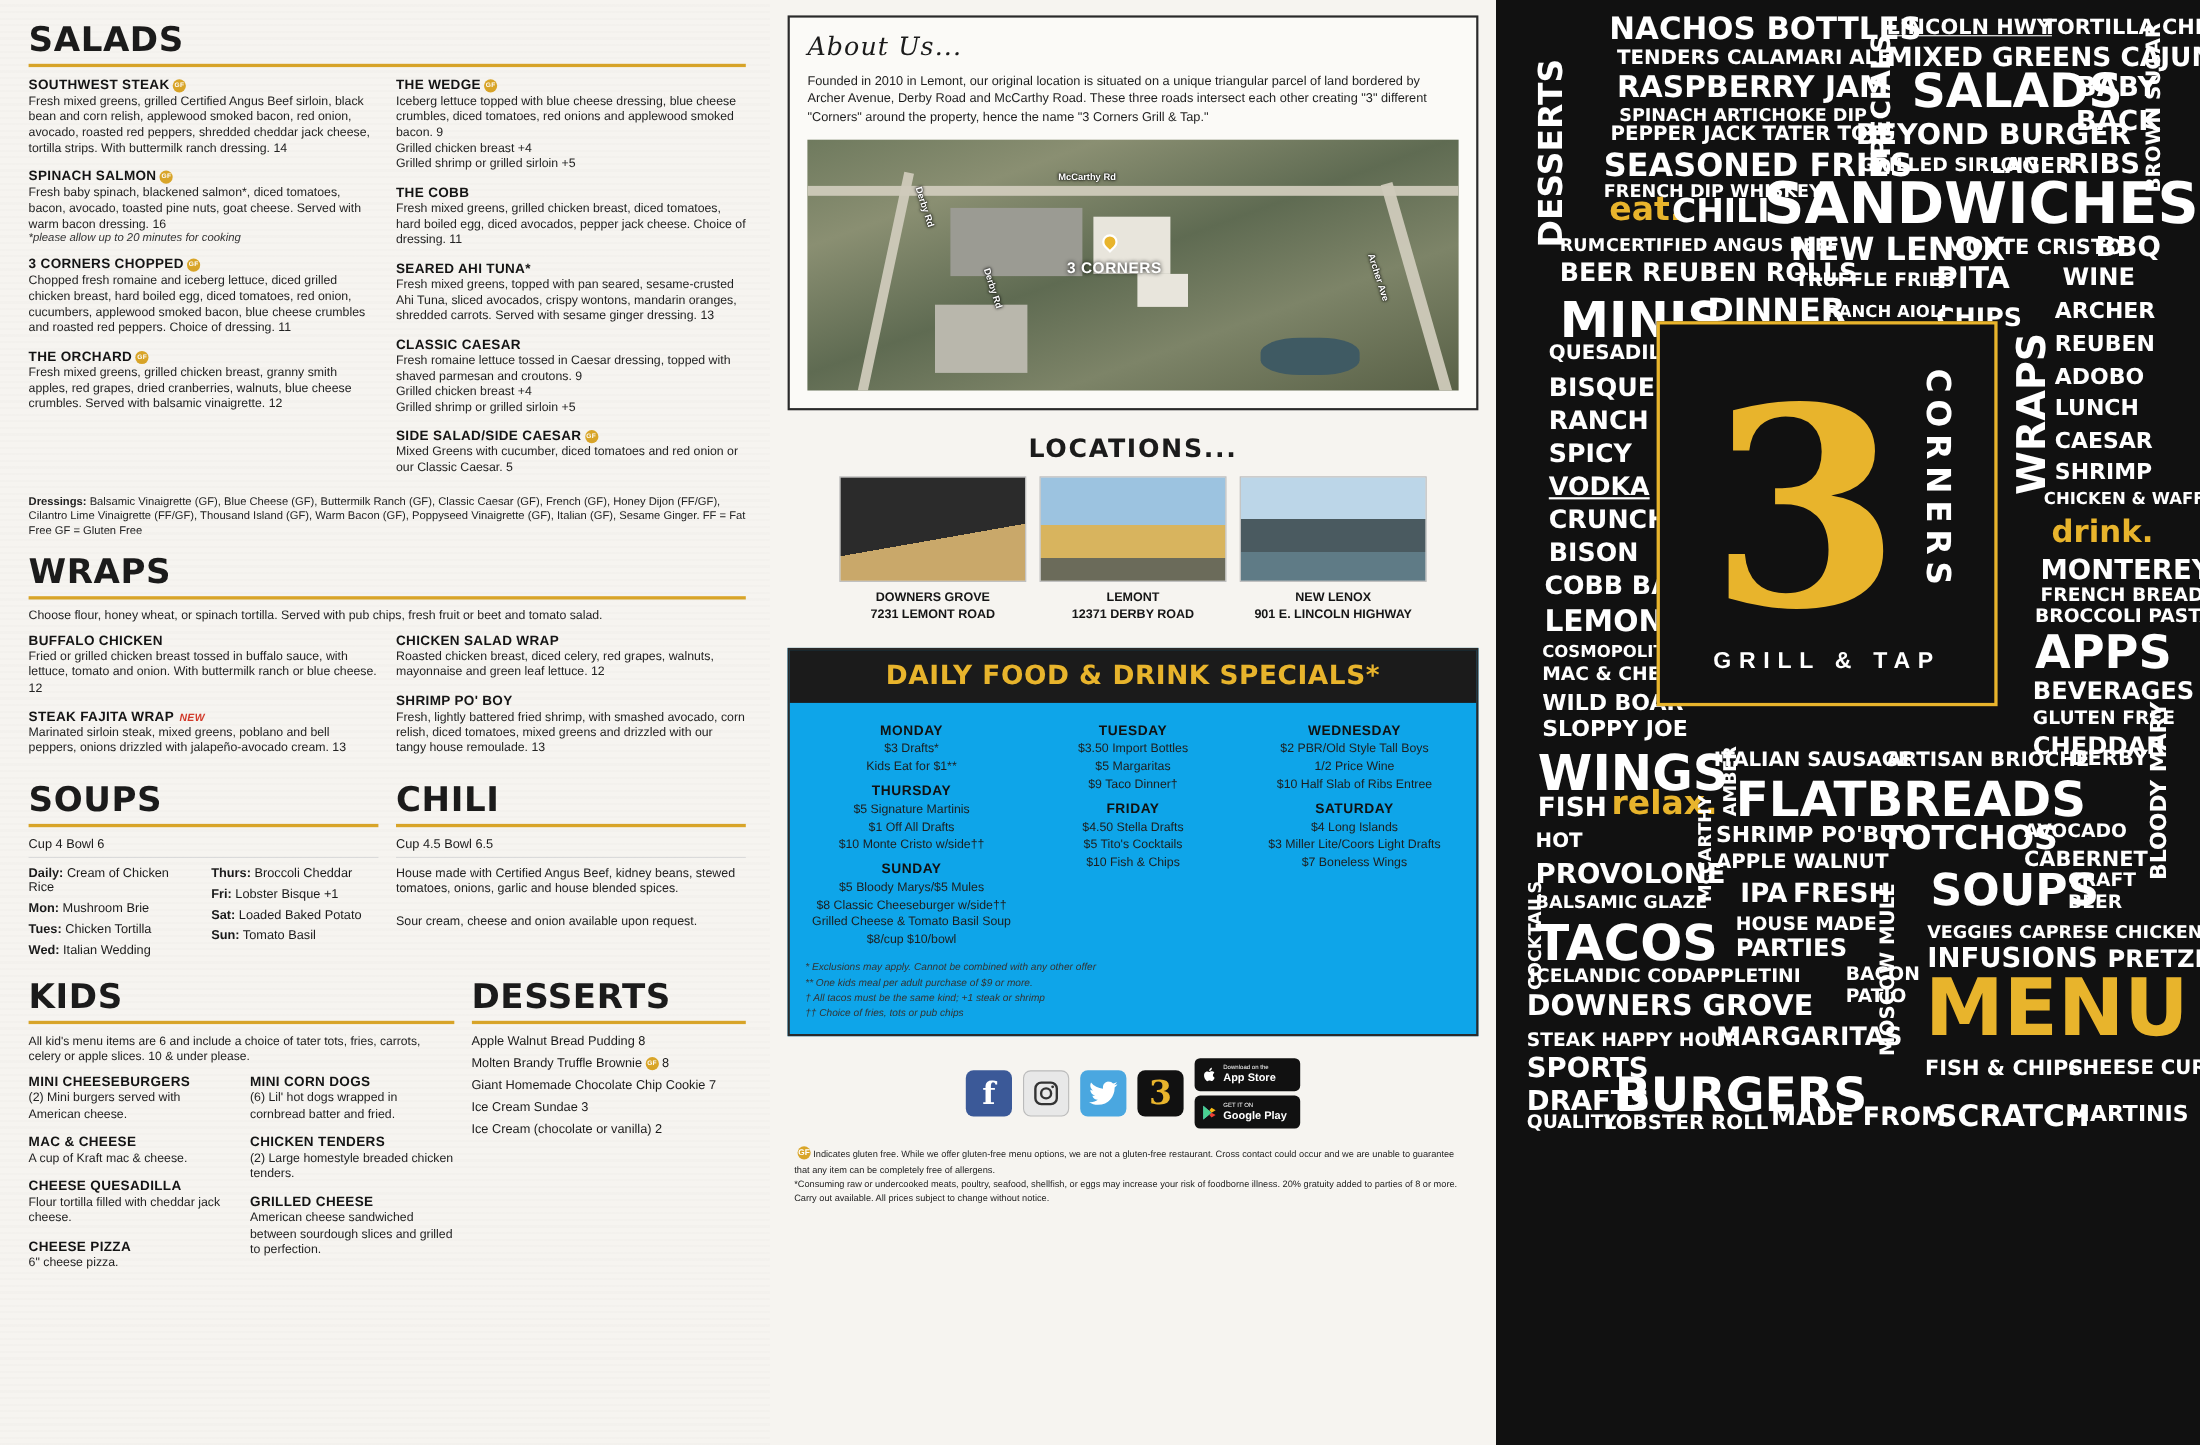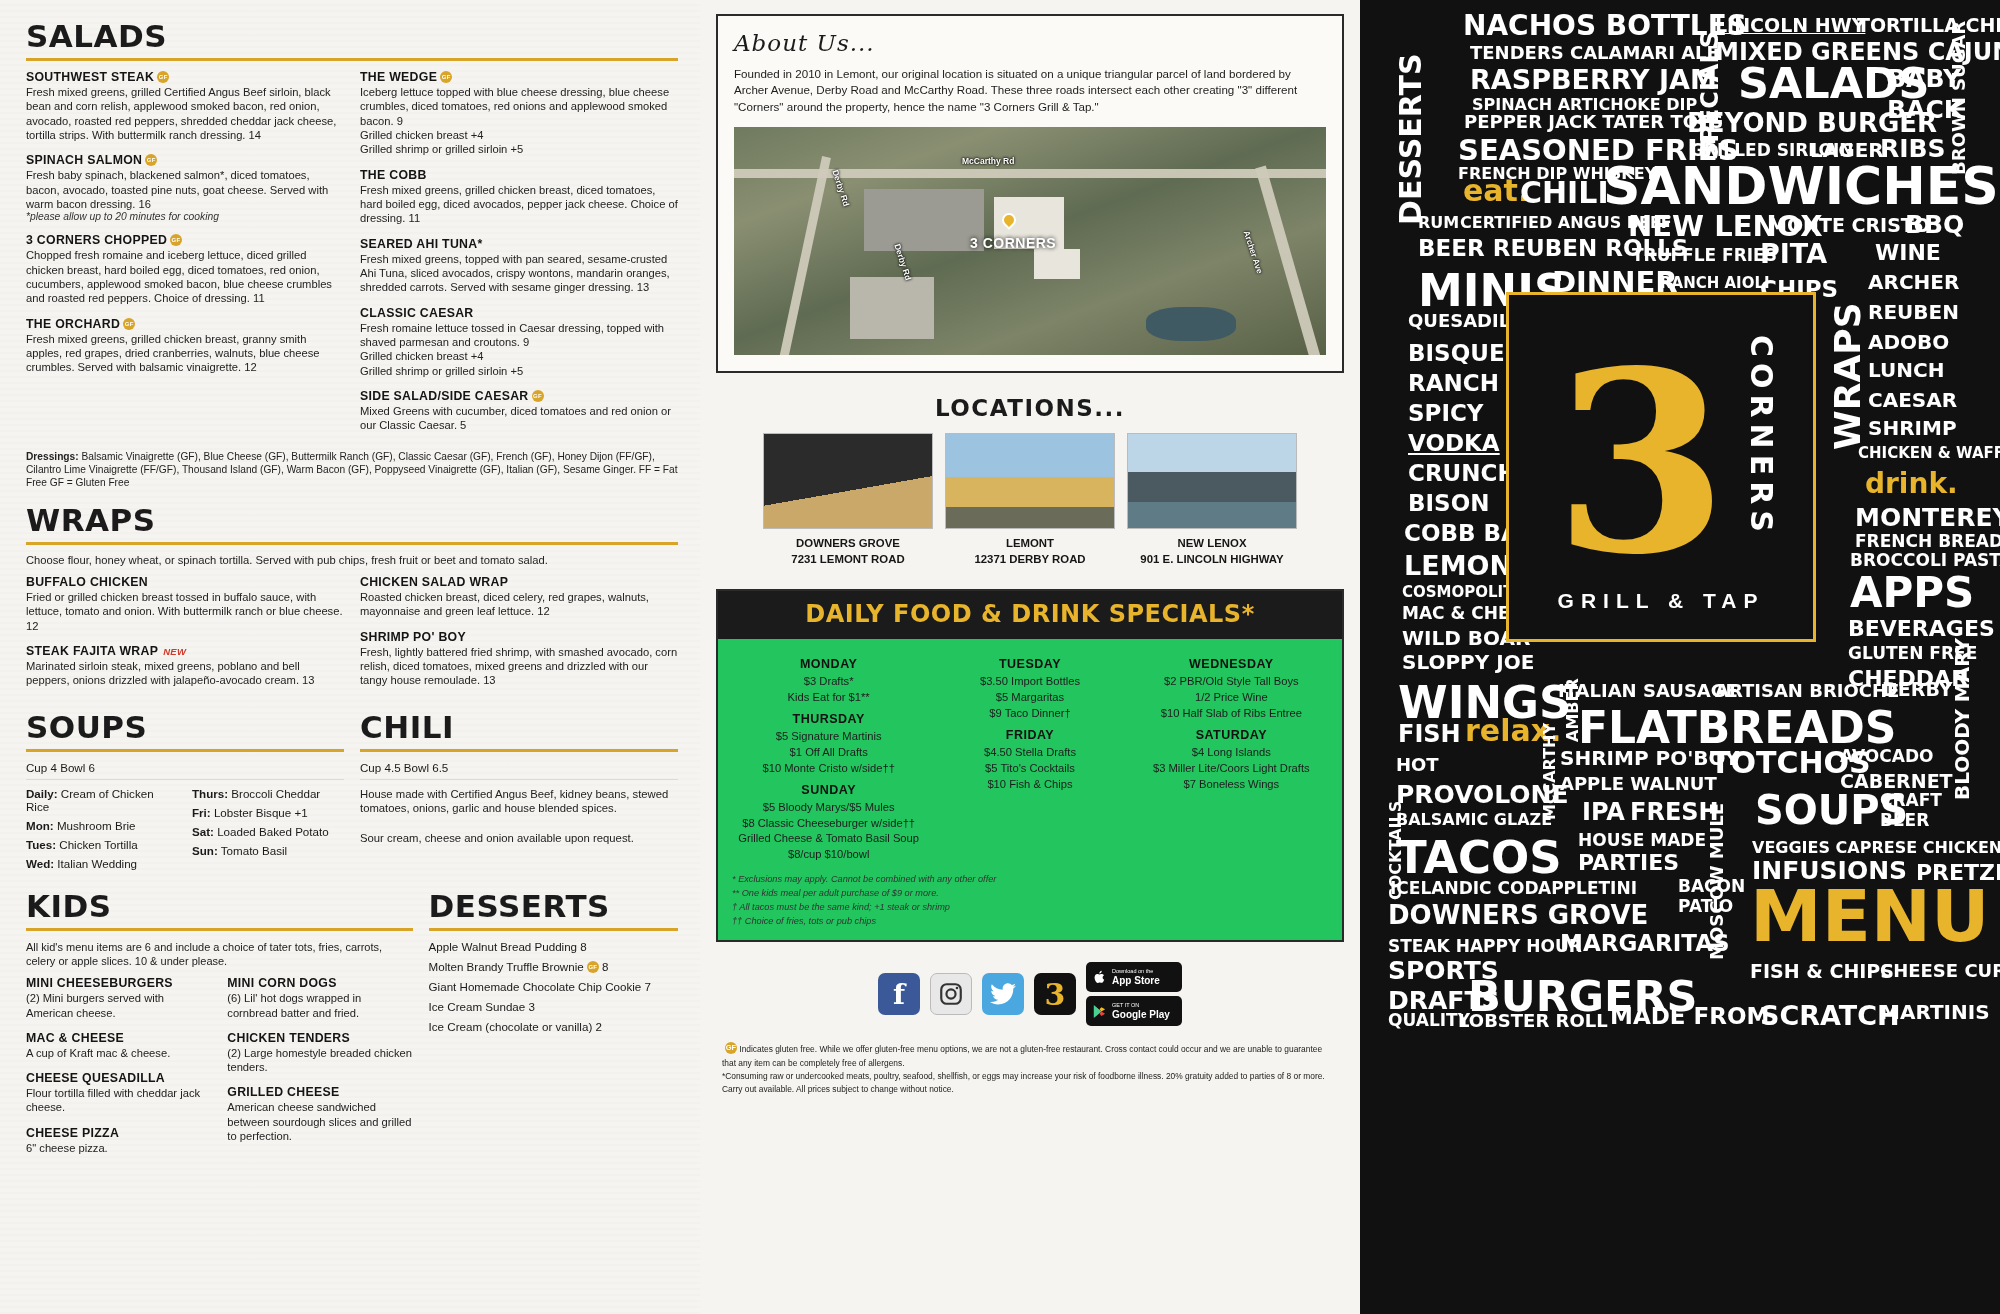--- a/index.html
+++ b/index.html
@@ -91,21 +91,21 @@
 
   .loc-title {
     text-align:center; font-family:"DejaVu Sans", sans-serif; font-weight:bold;
     font-size: 23px; letter-spacing: 1.5px; color:#1b1b1b; margin: 22px 0 12px 0;
   }
   .loc-row { display:flex; gap: 12px; justify-content:center; }
   .loc-card { width: 170px; }
   .loc-img { width:100%; height: 96px; border:1px solid #bbb; position:relative; overflow:hidden; }
   .loc-cap { text-align:center; font-size: 11.4px; font-weight:bold; line-height:1.35; margin-top:7px; color:#151515; }
 
-  .specials-box { border:2px solid #2a2a2a; margin-top: 22px; background:#22c55e; }
+  .specials-box { border:2px solid #2a2a2a; margin-top: 22px; background:#0ea5e9; }
   .specials-hdr {
     background:#1b1b1b; color:#e8b42c; text-align:center; font-weight:bold;
     font-size: 24px; letter-spacing:0.5px; padding: 9px 0 11px 0;
     font-family:"DejaVu Sans", sans-serif;
   }
   .specials-body { display:flex; padding: 12px 10px 6px 10px; }
   .sp-col { flex:1; text-align:center; }
   .sp-day { font-weight:bold; font-size: 12.5px; letter-spacing:0.5px; color:#111; margin: 6px 0 3px 0; }
   .sp-line { font-size: 11.2px; color:#1d1d1d; line-height:1.42; }
   .sp-foot { padding: 4px 14px 12px 14px; font-size: 9.2px; font-style:italic; color:#333; line-height:1.5; }

